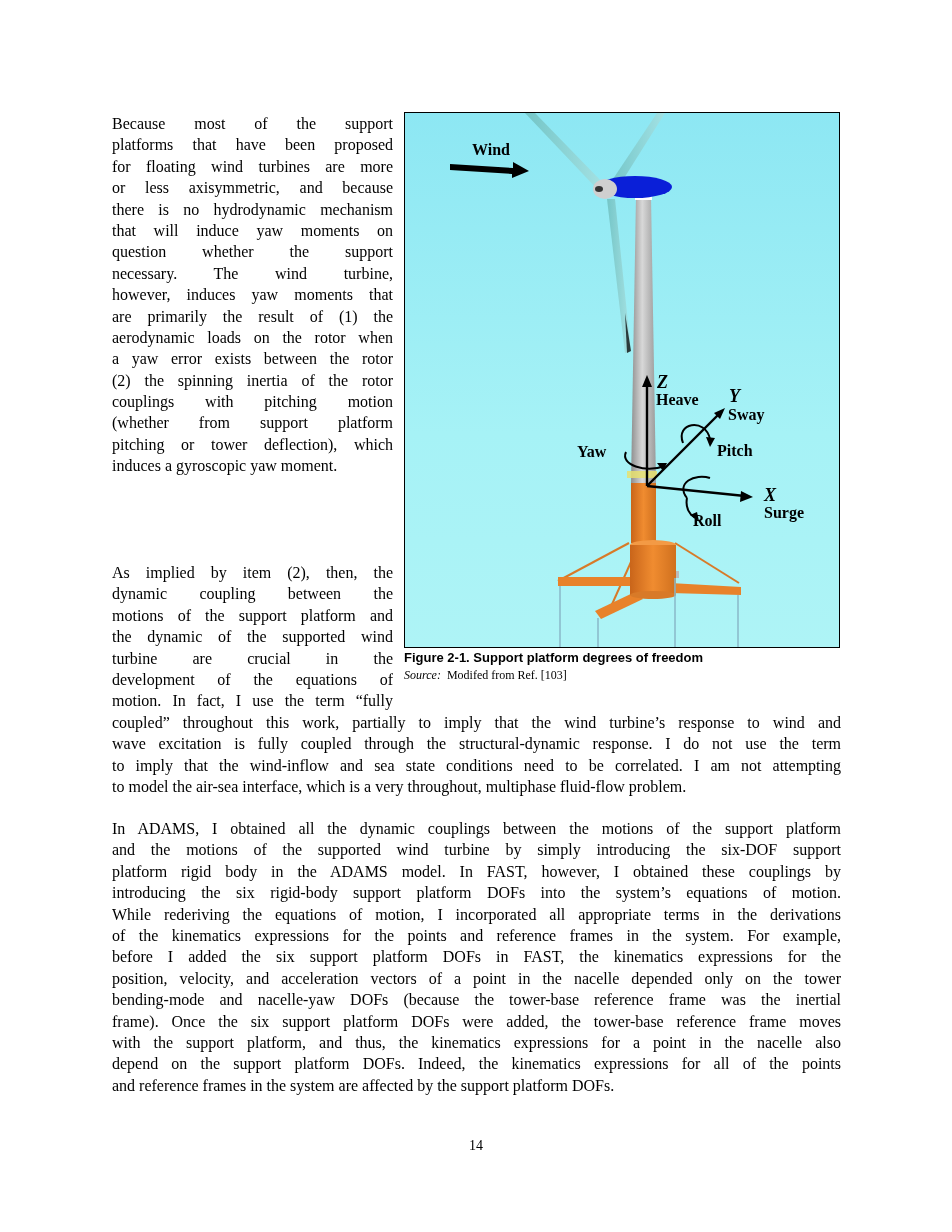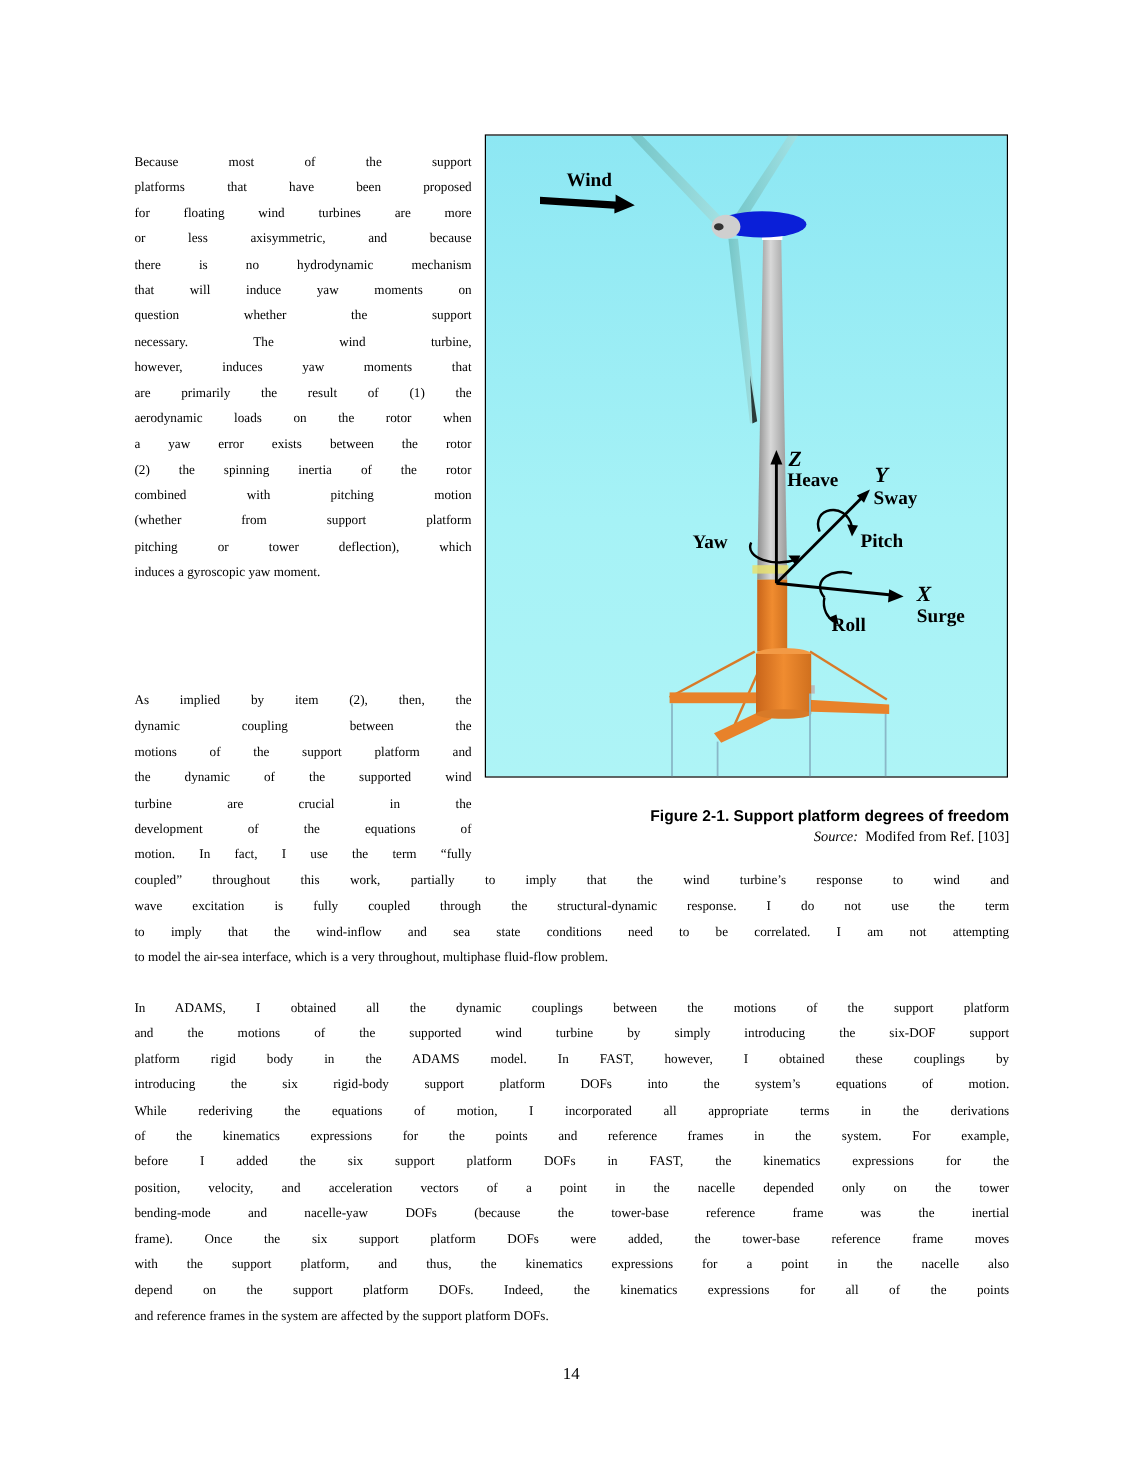--- a/index.html
+++ b/index.html
@@ -1,27 +1,27 @@
 <!DOCTYPE html>
 <html><head>
 <meta charset="utf-8">
 <style>
   html, body { margin: 0; padding: 0; background: #ffffff; }
   body { width: 952px; height: 1232px; position: relative; overflow: hidden;
          font-family: "Liberation Serif", serif; color: #000; }
-  .para { position: absolute; font-size: 11px; line-height: 21.4px; text-align: justify; margin-top: 12px; }
+  .para { position: absolute; font-size: 16px; line-height: 21.4px; text-align: justify; }
   .para-left { left: 112px; top: 113px; width: 281px; }
   .para-left2 { left: 112px; top: 562px; width: 281px; }
   .para-full { left: 112px; width: 729px; }
   .line { display: block; height: 21.4px; white-space: nowrap; }
   .just { text-align-last: justify; white-space: normal; overflow: hidden; }
   .figure { position: absolute; left: 404px; top: 112px; width: 434px; height: 534px;
             border: 1.5px solid #000; overflow: hidden;
             background: linear-gradient(#8de7f3, #a6f2f6 60%, #aef4f6); }
-  .caption { position: absolute; left: 404px; width: 437px; text-align: right; margin-top: 22px; }
+  .caption { position: absolute; left: 404px; width: 437px; text-align: left; }
   .cap-title { top: 650px; font-family: "Liberation Sans", sans-serif; font-weight: bold; font-size: 13px; }
   .cap-source { top: 668px; font-size: 12px; }
   .cap-source i { font-style: italic; }
   .page-num { position: absolute; top: 1138px; left: 0; width: 952px; text-align: center; font-size: 14px; }
   svg text { font-family: "Liberation Serif", serif; font-weight: bold; }
 </style>
 </head>
 <body>
 
 <div class="para para-left">
@@ -31,21 +31,21 @@
   <span class="line just">or less axisymmetric, and because</span>
   <span class="line just">there is no hydrodynamic mechanism</span>
   <span class="line just">that will induce yaw moments on</span>
   <span class="line just">question whether the support</span>
   <span class="line just">necessary.   The wind turbine,</span>
   <span class="line just">however, induces yaw moments that</span>
   <span class="line just">are primarily the result of (1) the</span>
   <span class="line just">aerodynamic loads on the rotor when</span>
   <span class="line just">a yaw error exists between the rotor</span>
   <span class="line just">(2) the spinning inertia of the rotor</span>
-  <span class="line just">combined with pitching motion</span>
+  <span class="line just">couplings with pitching motion</span>
   <span class="line just">(whether from support platform</span>
   <span class="line just">pitching or tower deflection), which</span>
   <span class="line">induces a gyroscopic yaw moment.</span>
 </div>
 
 <div class="para para-left2">
   <span class="line just">As implied by item (2), then, the</span>
   <span class="line just">dynamic coupling between the</span>
   <span class="line just">motions of the support platform and</span>
   <span class="line just">the dynamic of the supported wind</span>

